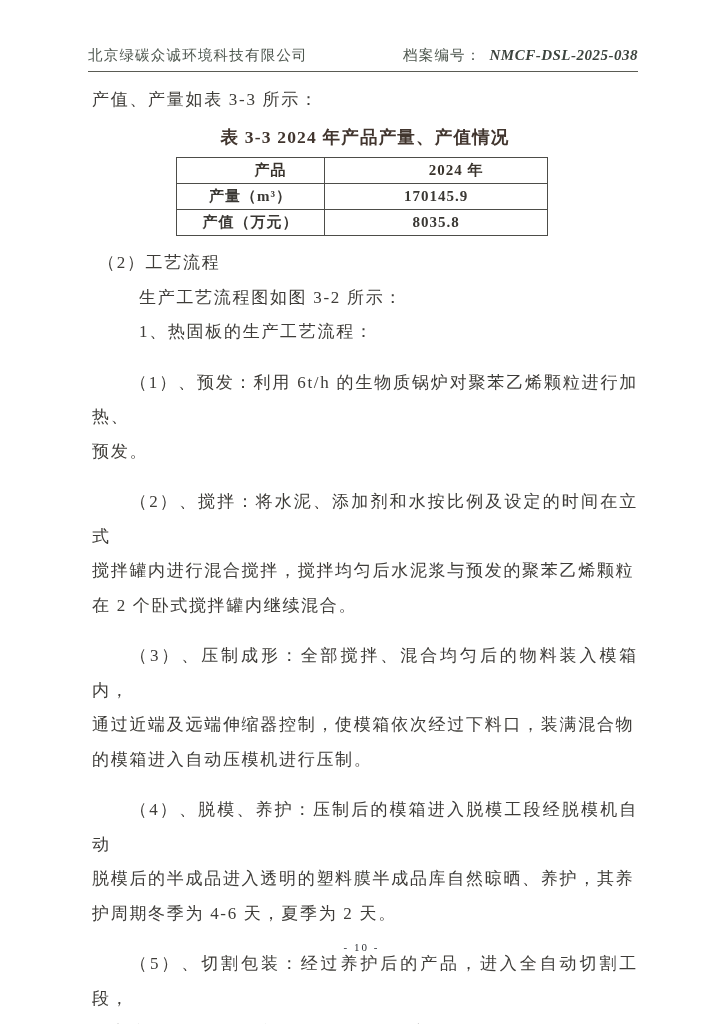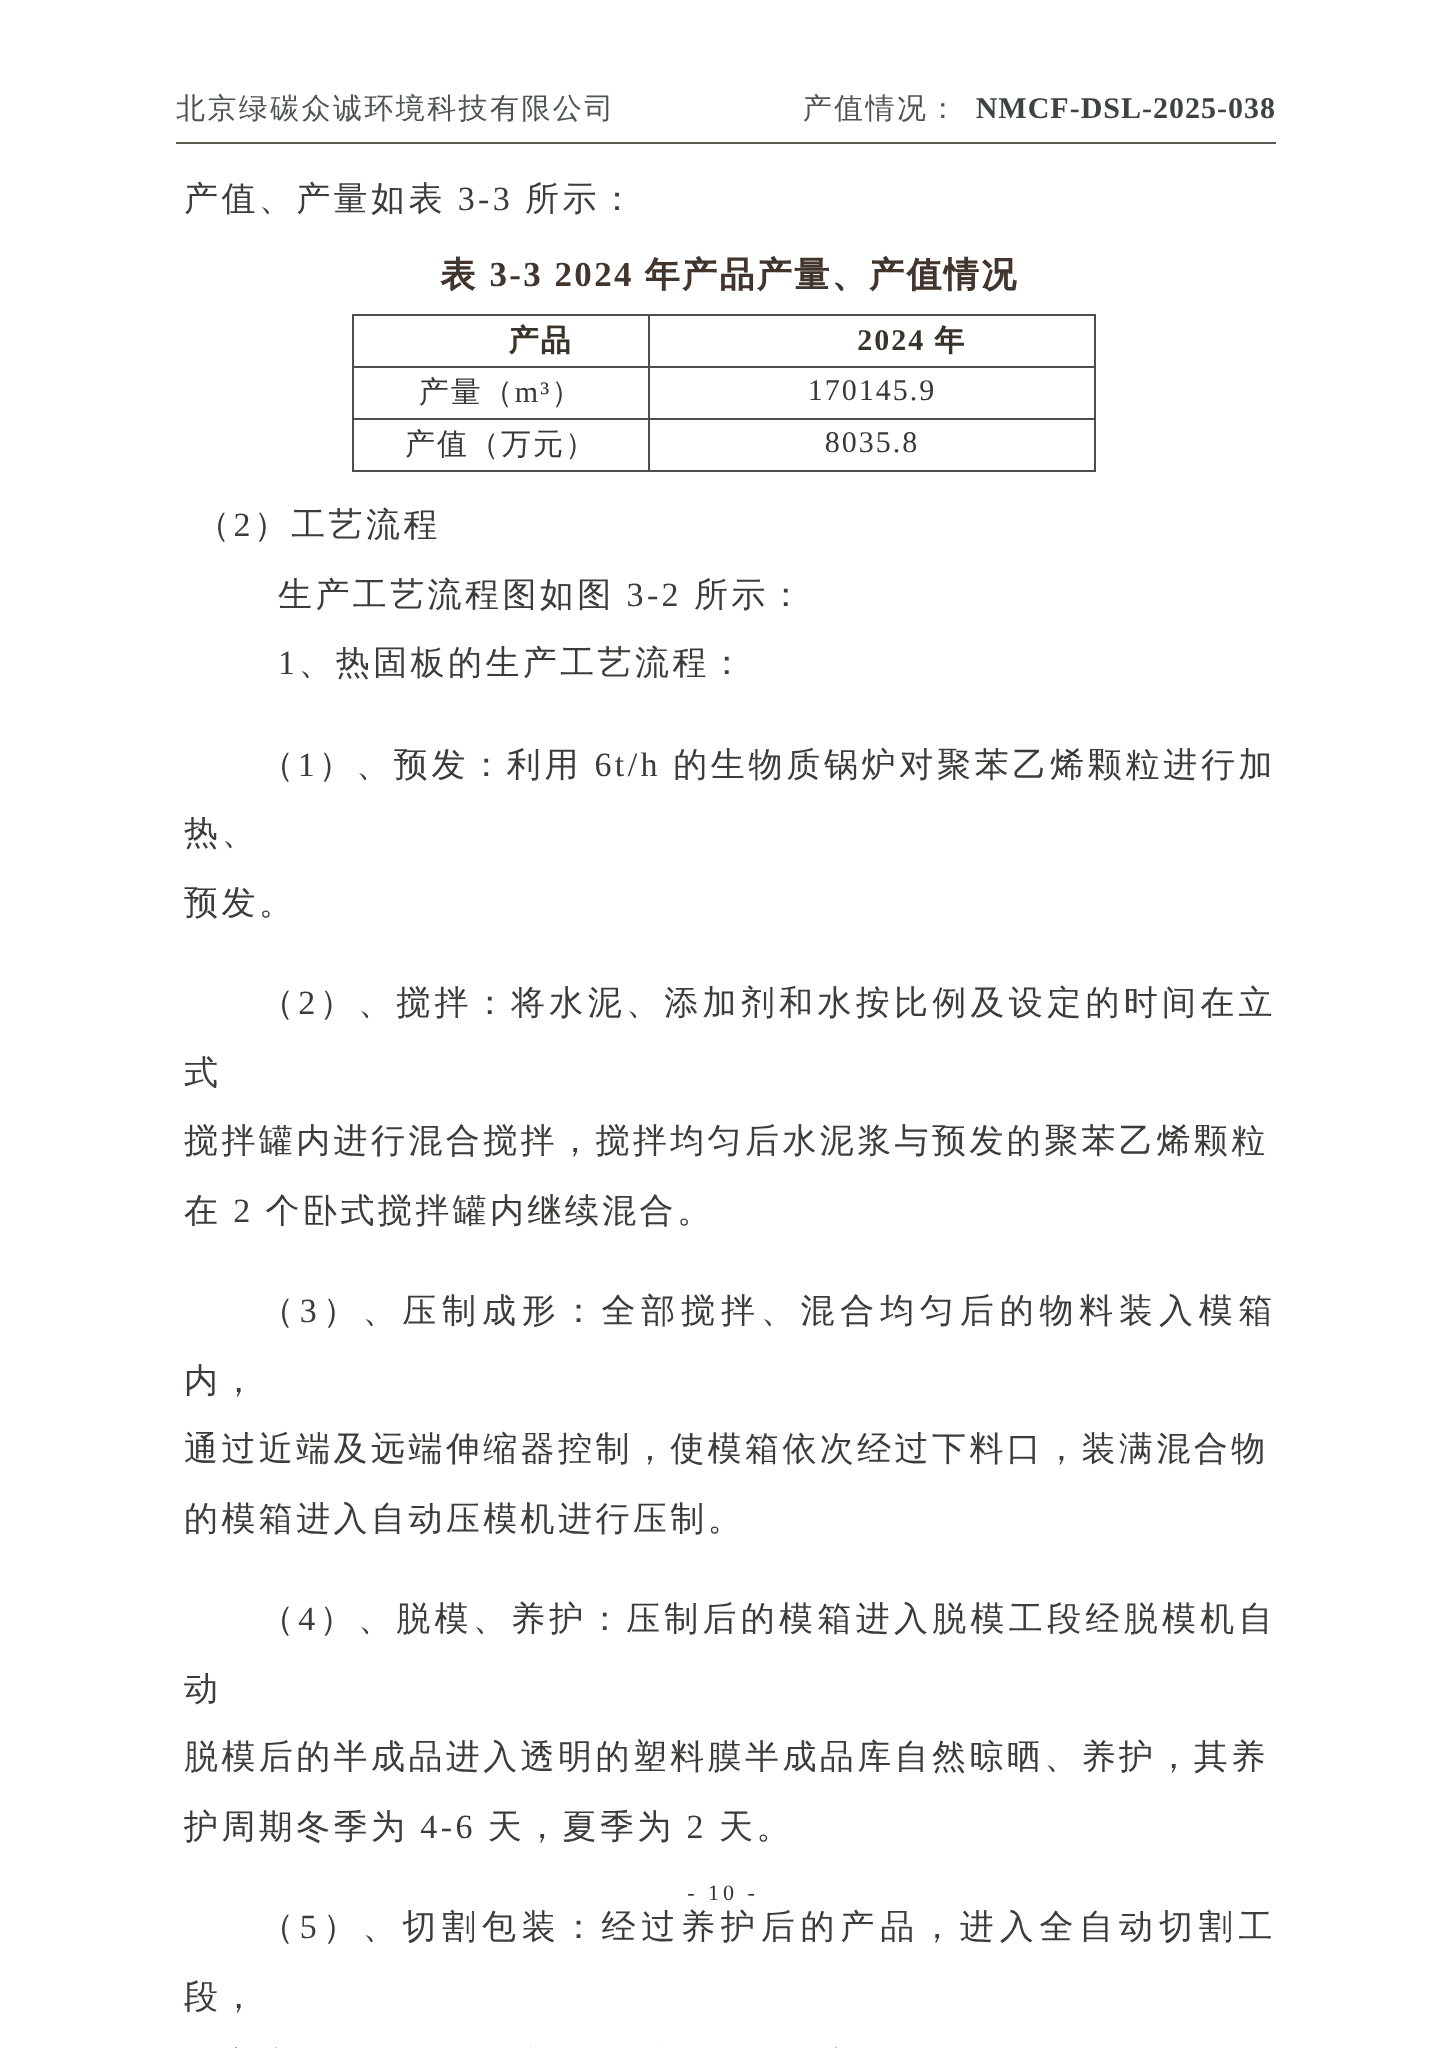--- a/index.html
+++ b/index.html
@@ -25,20 +25,21 @@
     line-height:17px;
     color:#4d564e;
     letter-spacing:1.2px;
   }
   .header .archive{display:flex;gap:8px;align-items:flex-end;}
   .header .archive-number{
     font-size:15px;
     letter-spacing:0.5px;
     color:#3c443e;
     font-weight:600;
+    font-style:italic;
   }
   
   .doc-body{margin:0 85px 0 92px;}
   .intro{
     margin:15px 0 0 0;
     font-size:17px;
     line-height:26px;
     letter-spacing:1.7px;
   }
   .table-title{
@@ -57,21 +58,21 @@
     width:371px;
     font-size:15px;
     color:#3a3834;
   }
   table.data th, table.data td{
     border:1.5px solid #4d4d49;
     height:25px;
     text-align:center;
     vertical-align:middle;
     padding:0 4px;
-    font-weight:normal;
+    font-weight:bold;
     letter-spacing:1px;
   }
   table.data th{font-weight:bold;color:#39332c;padding-left:44px;}
   table.data col.c1{width:148px;}
   table.data col.c2{width:223px;}
   td.num{letter-spacing:0.5px;}
   
   .sections{margin-top:10px;}
   .sections p{
     margin:0;
@@ -96,21 +97,21 @@
   }
 </style>
 </head>
 <body>
 
 <div class="page">
 
   <div class="header">
     <span class="company">北京绿碳众诚环境科技有限公司</span>
     <span class="archive">
-      <span>产值情况：</span>
+      <span>档案编号：</span>
       <span class="archive-number">NMCF-DSL-2025-038</span>
     </span>
   </div>
 
   <div class="doc-body">
 
     <p class="intro">产值、产量如表 3-3 所示：</p>
 
     <p class="table-title">表 3-3 2024 年产品产量、产值情况</p>
 

